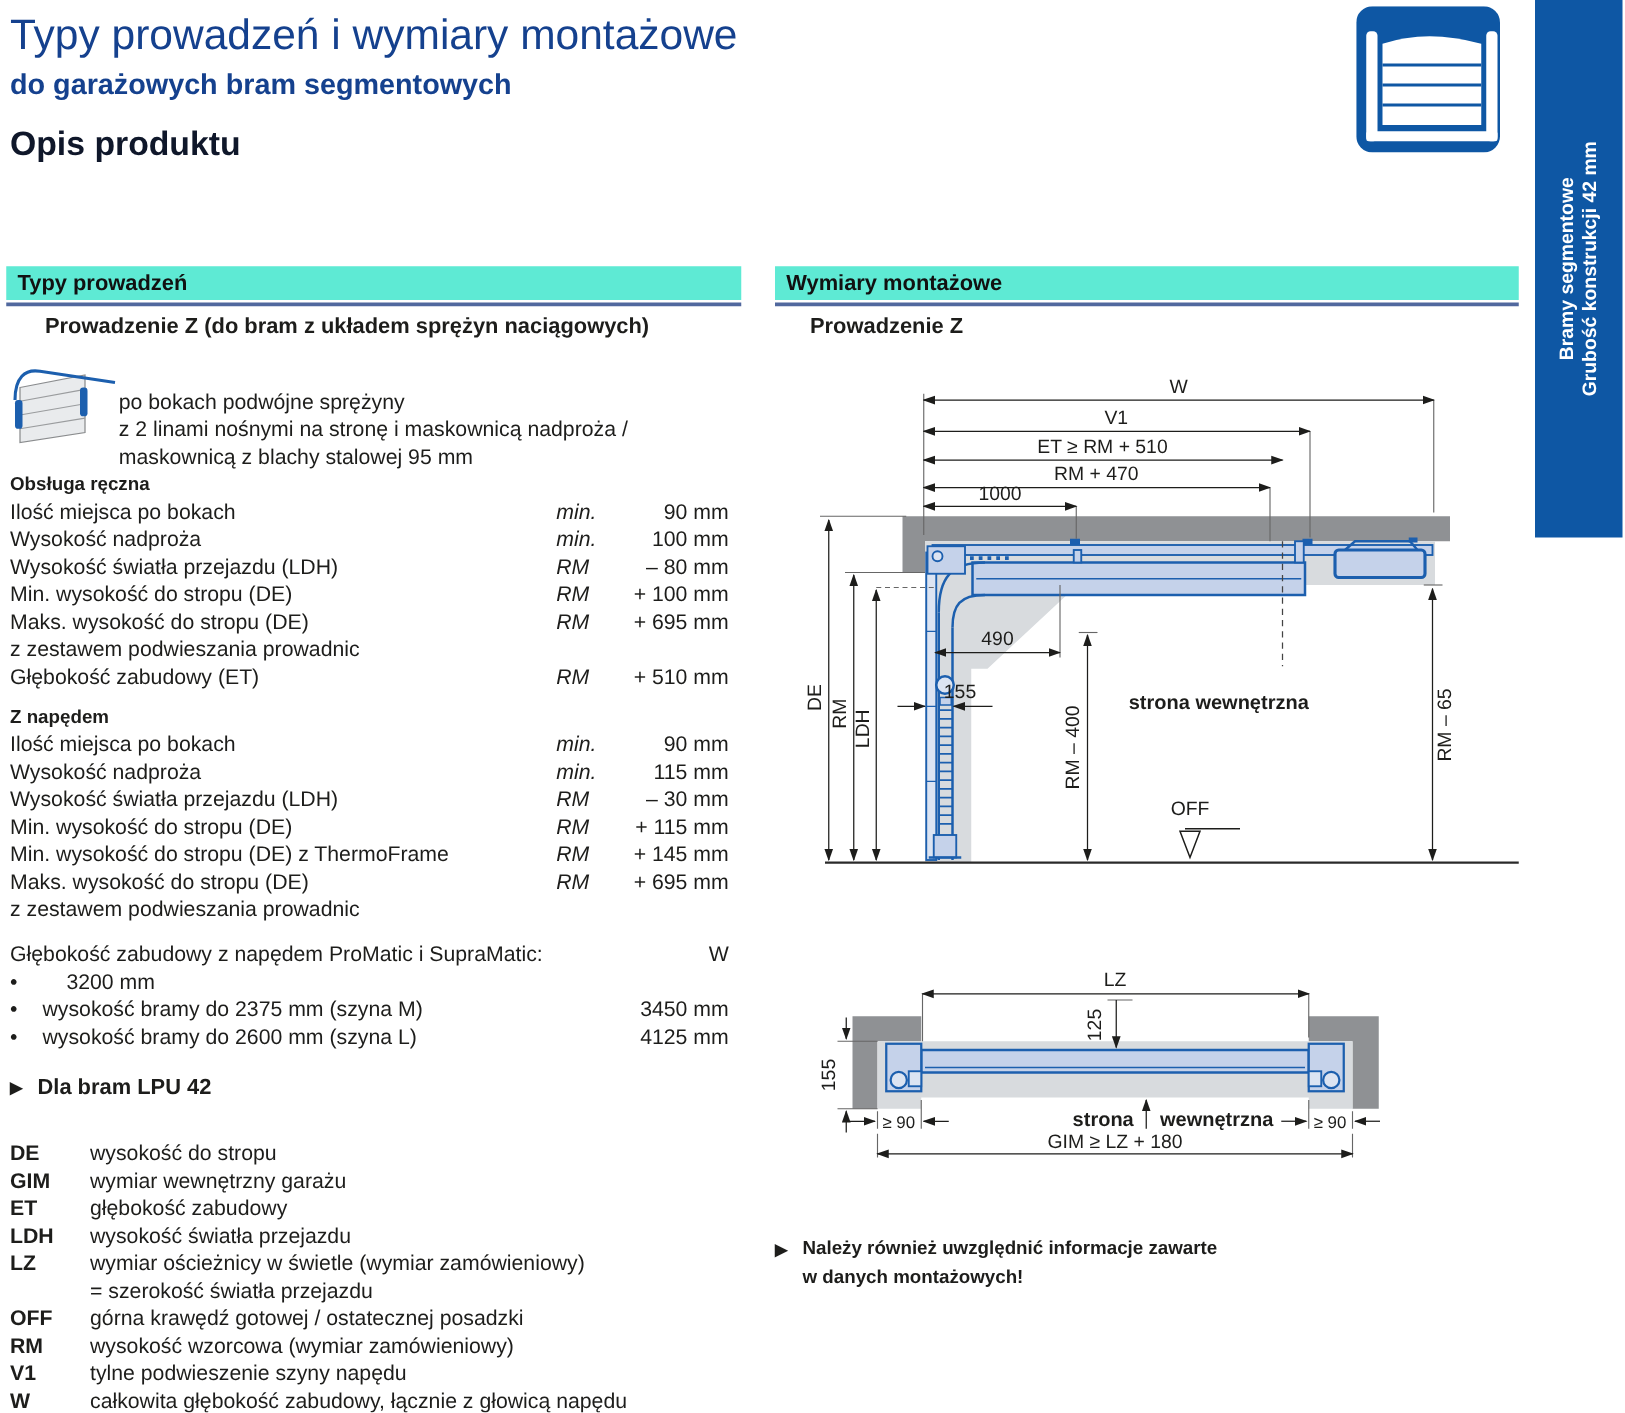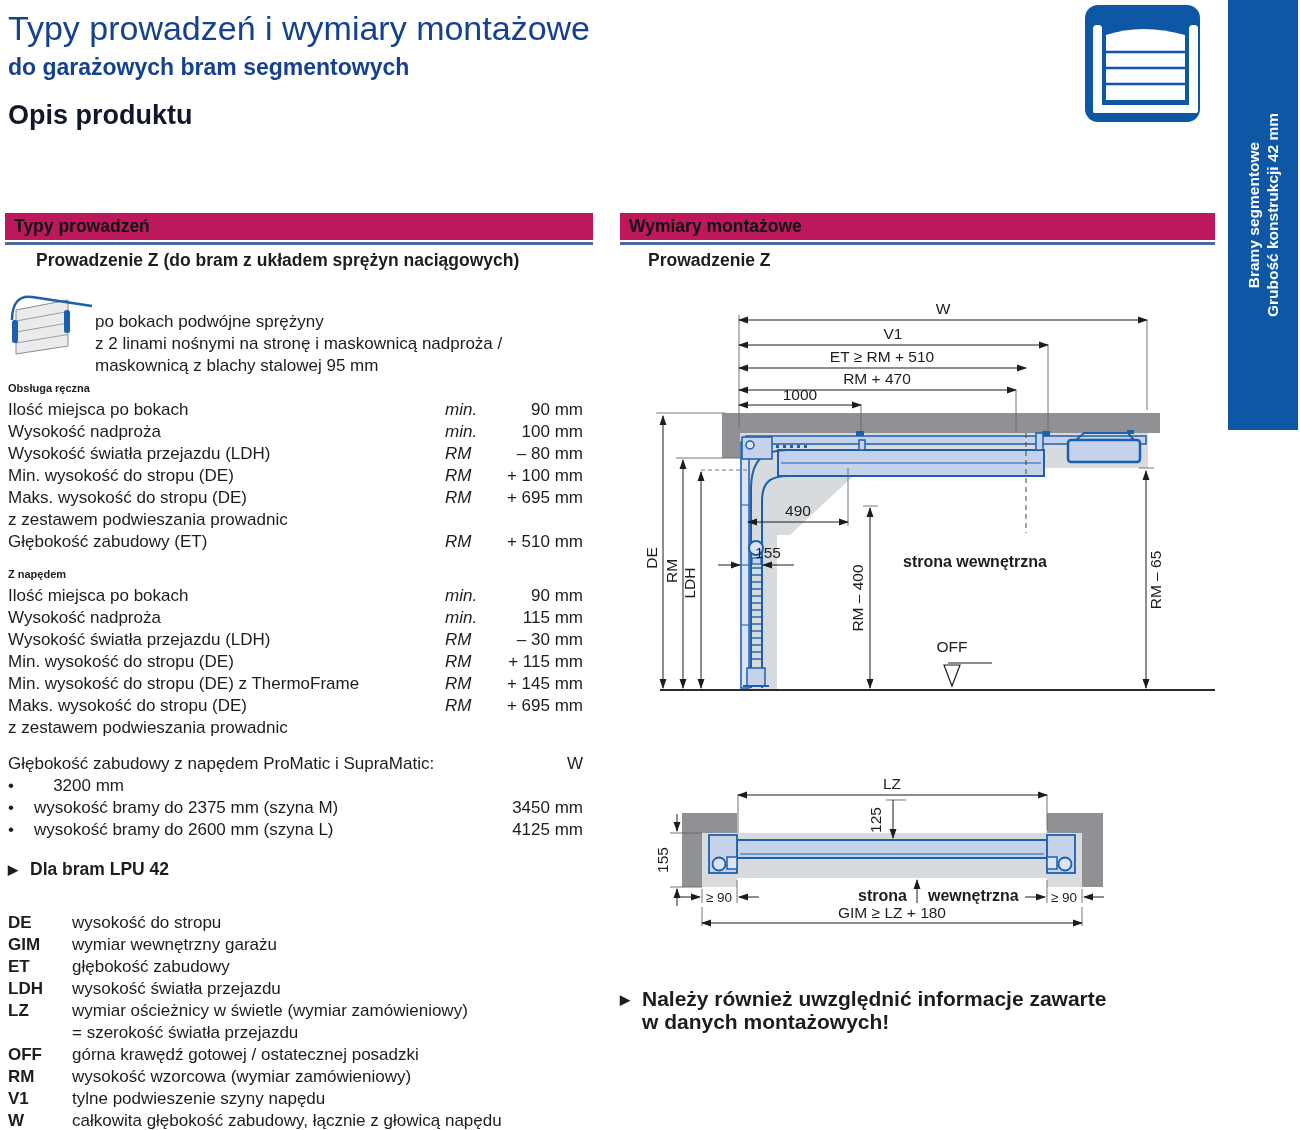--- a/index.html
+++ b/index.html
@@ -6,48 +6,48 @@
   body{
     width:1300px;height:1130px;position:relative;background:#ffffff;
     font-family:"Liberation Sans", sans-serif;color:#1d1d1b;overflow:hidden;
   }
   .abs{position:absolute;}
   
   .page-title{left:8px;top:6px;font-size:34px;font-weight:normal;color:#15418e;line-height:44px;}
   .page-subtitle{left:8px;top:54px;font-size:23px;font-weight:bold;color:#15418e;}
   .page-section{left:8px;top:100px;font-size:27px;font-weight:bold;color:#0f172a;}
   
-  .secbar{height:27px;background:#be185d;font-size:17.5px;font-weight:bold;
+  .secbar{height:27px;background:#5eead4;font-size:17.5px;font-weight:bold;
     line-height:27px;padding-left:9px;box-sizing:border-box;color:#111;}
   .secrule{height:3px;background:#51689e;}
   .subhead{font-size:17.5px;font-weight:bold;margin-left:26px;}
   
   .txt{font-size:17px;line-height:22px;}
   .col-l{width:575px;}
   .trow{display:flex;font-size:17px;line-height:22px;}
   .tlabel{flex:1;}
   .tref{width:48px;font-style:italic;}
   .tval{width:90px;text-align:right;}
-  .theading{font-size:11px;font-weight:bold;line-height:22px;}
+  .theading{font-size:15px;font-weight:bold;line-height:22px;}
   .brow{display:flex;font-size:17px;line-height:22px;}
   .bdot{width:26px;}
   .blabel{flex:1;}
   .bval{width:90px;text-align:right;}
   .lrow{display:flex;font-size:17px;line-height:22px;}
   .labbr{width:64px;font-weight:bold;}
   .ldesc{flex:1;}
   .marker-row{display:flex;font-size:17.5px;font-weight:bold;line-height:22px;}
   .marker-tri{width:22px;font-size:13px;line-height:23px;}
   
   .side-tab{left:1228px;top:0;width:70px;height:430px;background:#0e57a4;}
   .side-tab-inner{position:absolute;left:-180px;top:180px;width:430px;height:70px;
     transform:rotate(-90deg);display:flex;flex-direction:column;justify-content:center;}
   .side-line{color:#ffffff;font-size:15.5px;font-weight:bold;text-align:center;line-height:19px;}
   
-  .note{font-size:21px;font-weight:bold;line-height:22px;}
+  .note{font-size:15px;font-weight:bold;line-height:22px;}
   svg text{font-family:"Liberation Sans", sans-serif;}
   .dimtext{font-size:15.5px;fill:#1d1d1b;}
   .innertext{font-size:16px;font-weight:bold;fill:#1d1d1b;}
 </style>
 </head>
 <body>
 
 <div class="abs page-title">Typy prowadzeń i wymiary montażowe</div>
 <div class="abs page-subtitle">do garażowych bram segmentowych</div>
 <div class="abs page-section">Opis produktu</div>

